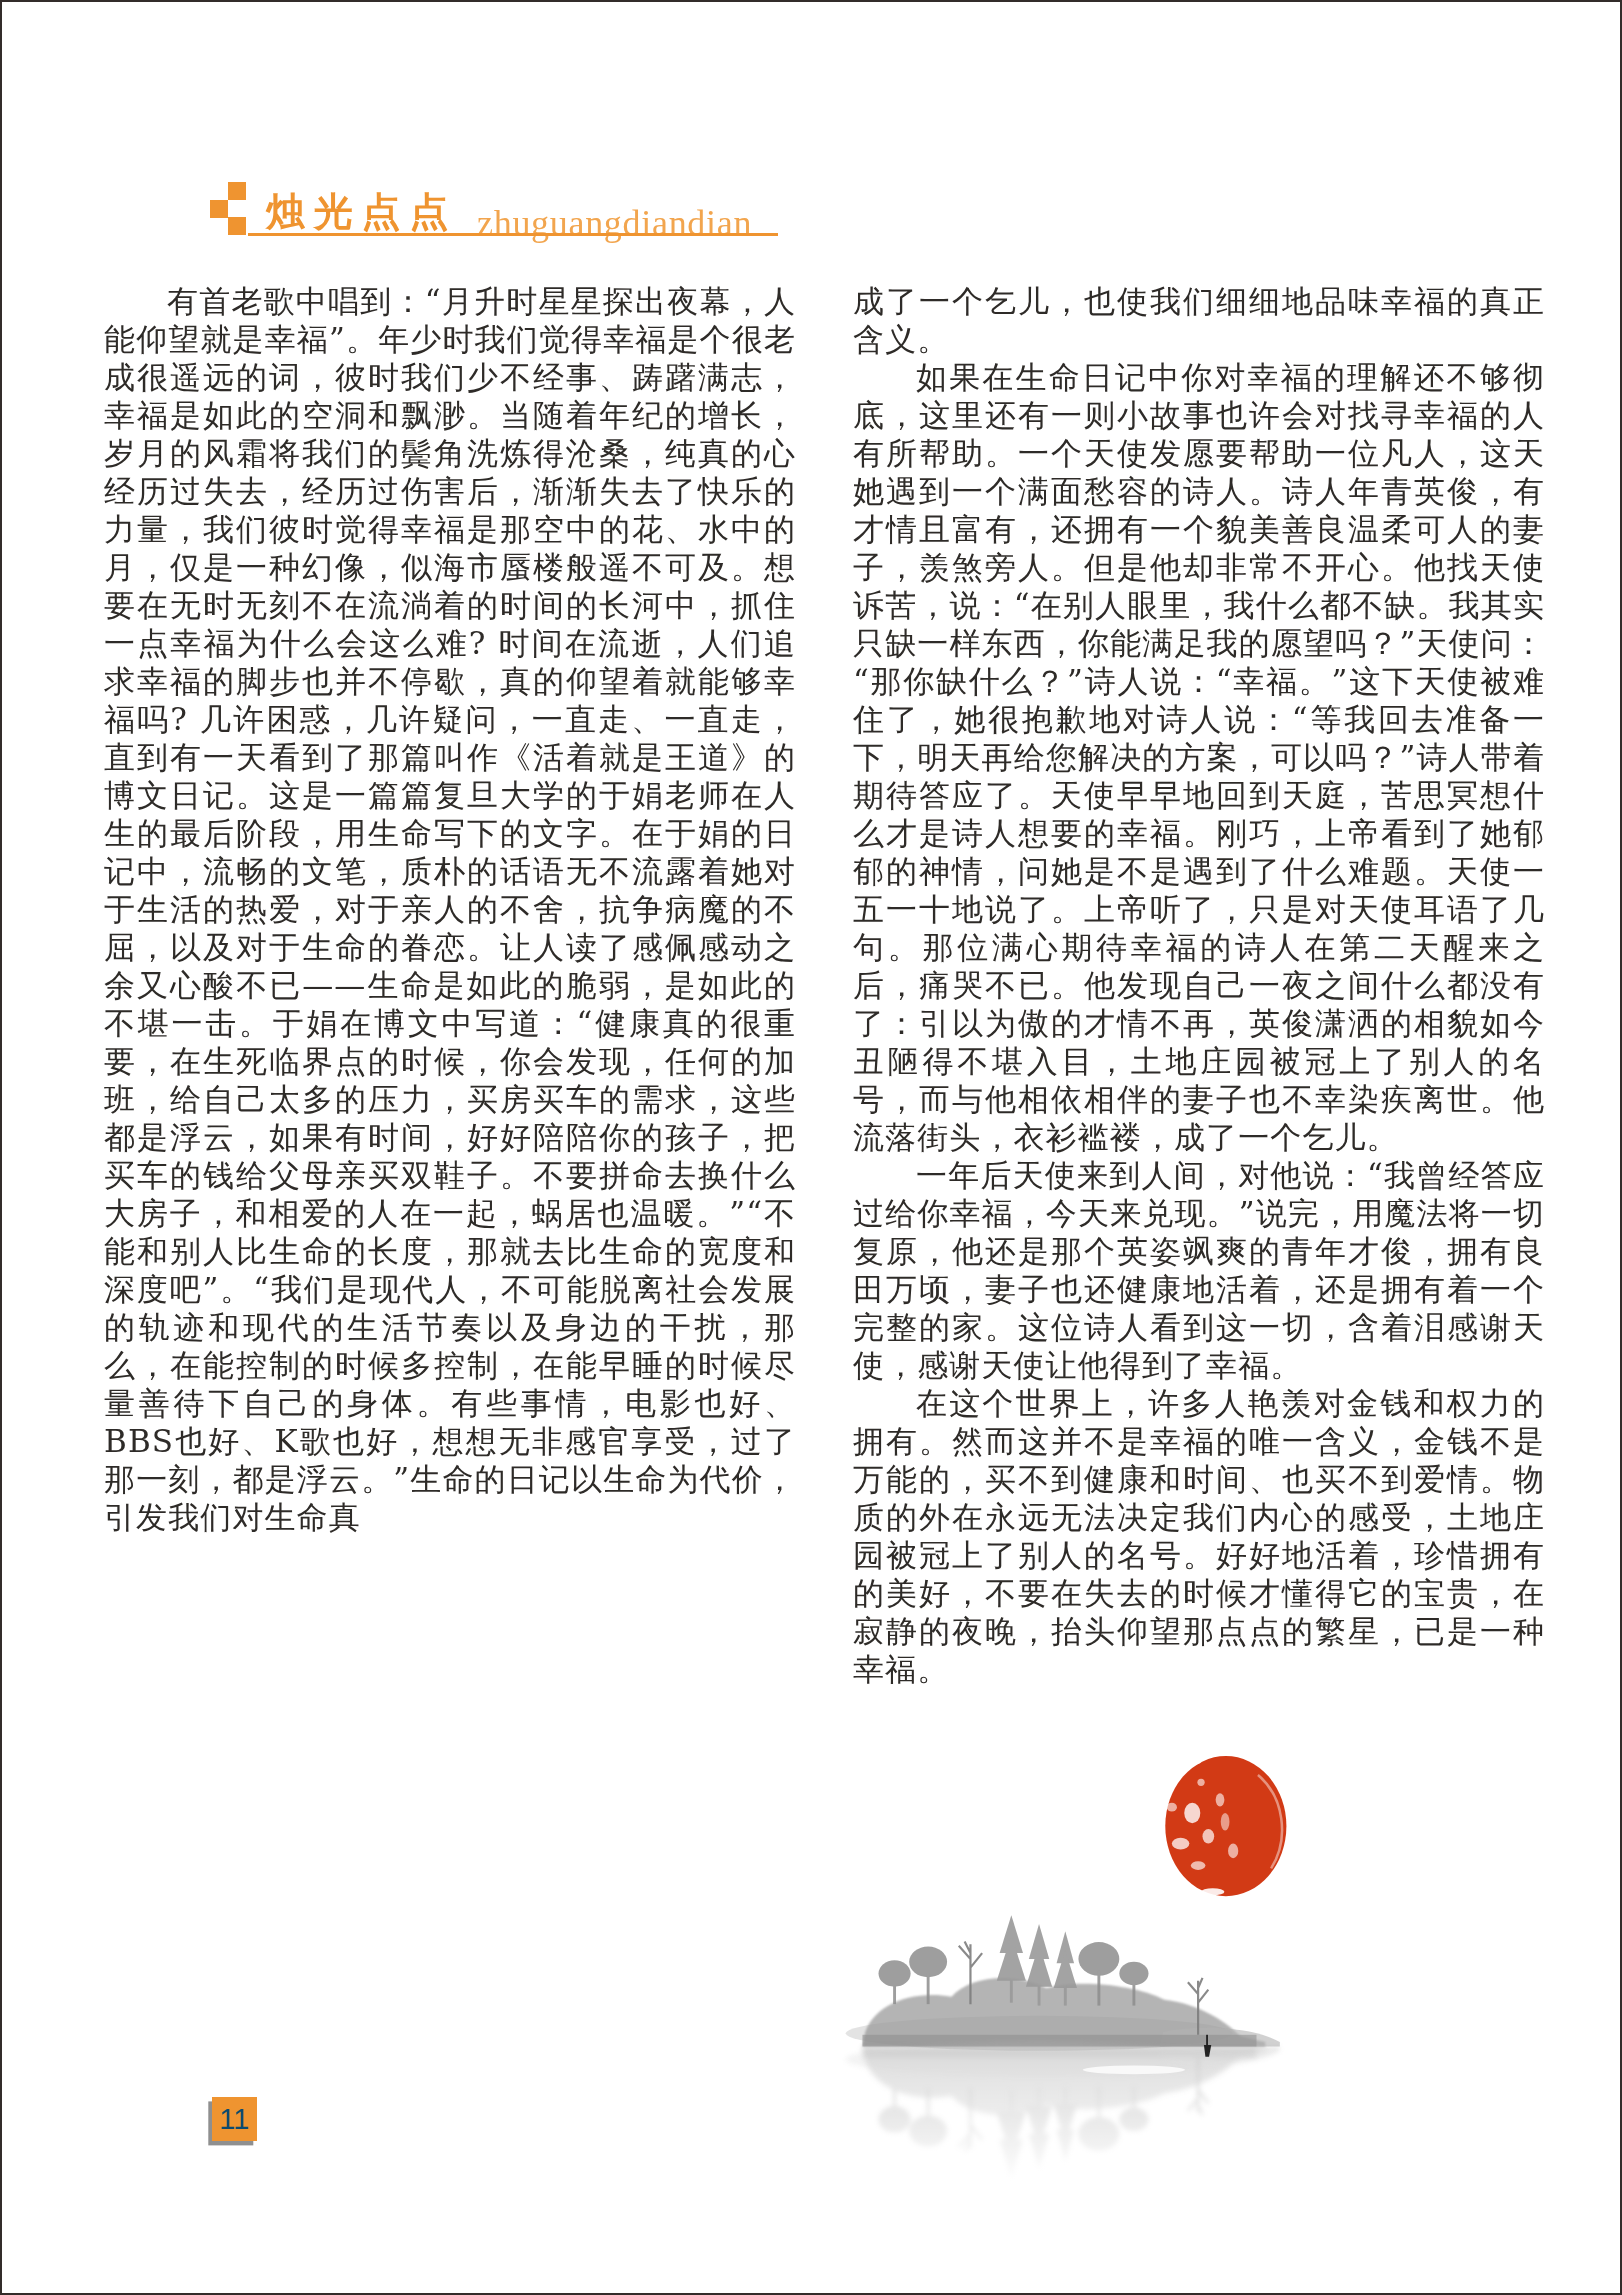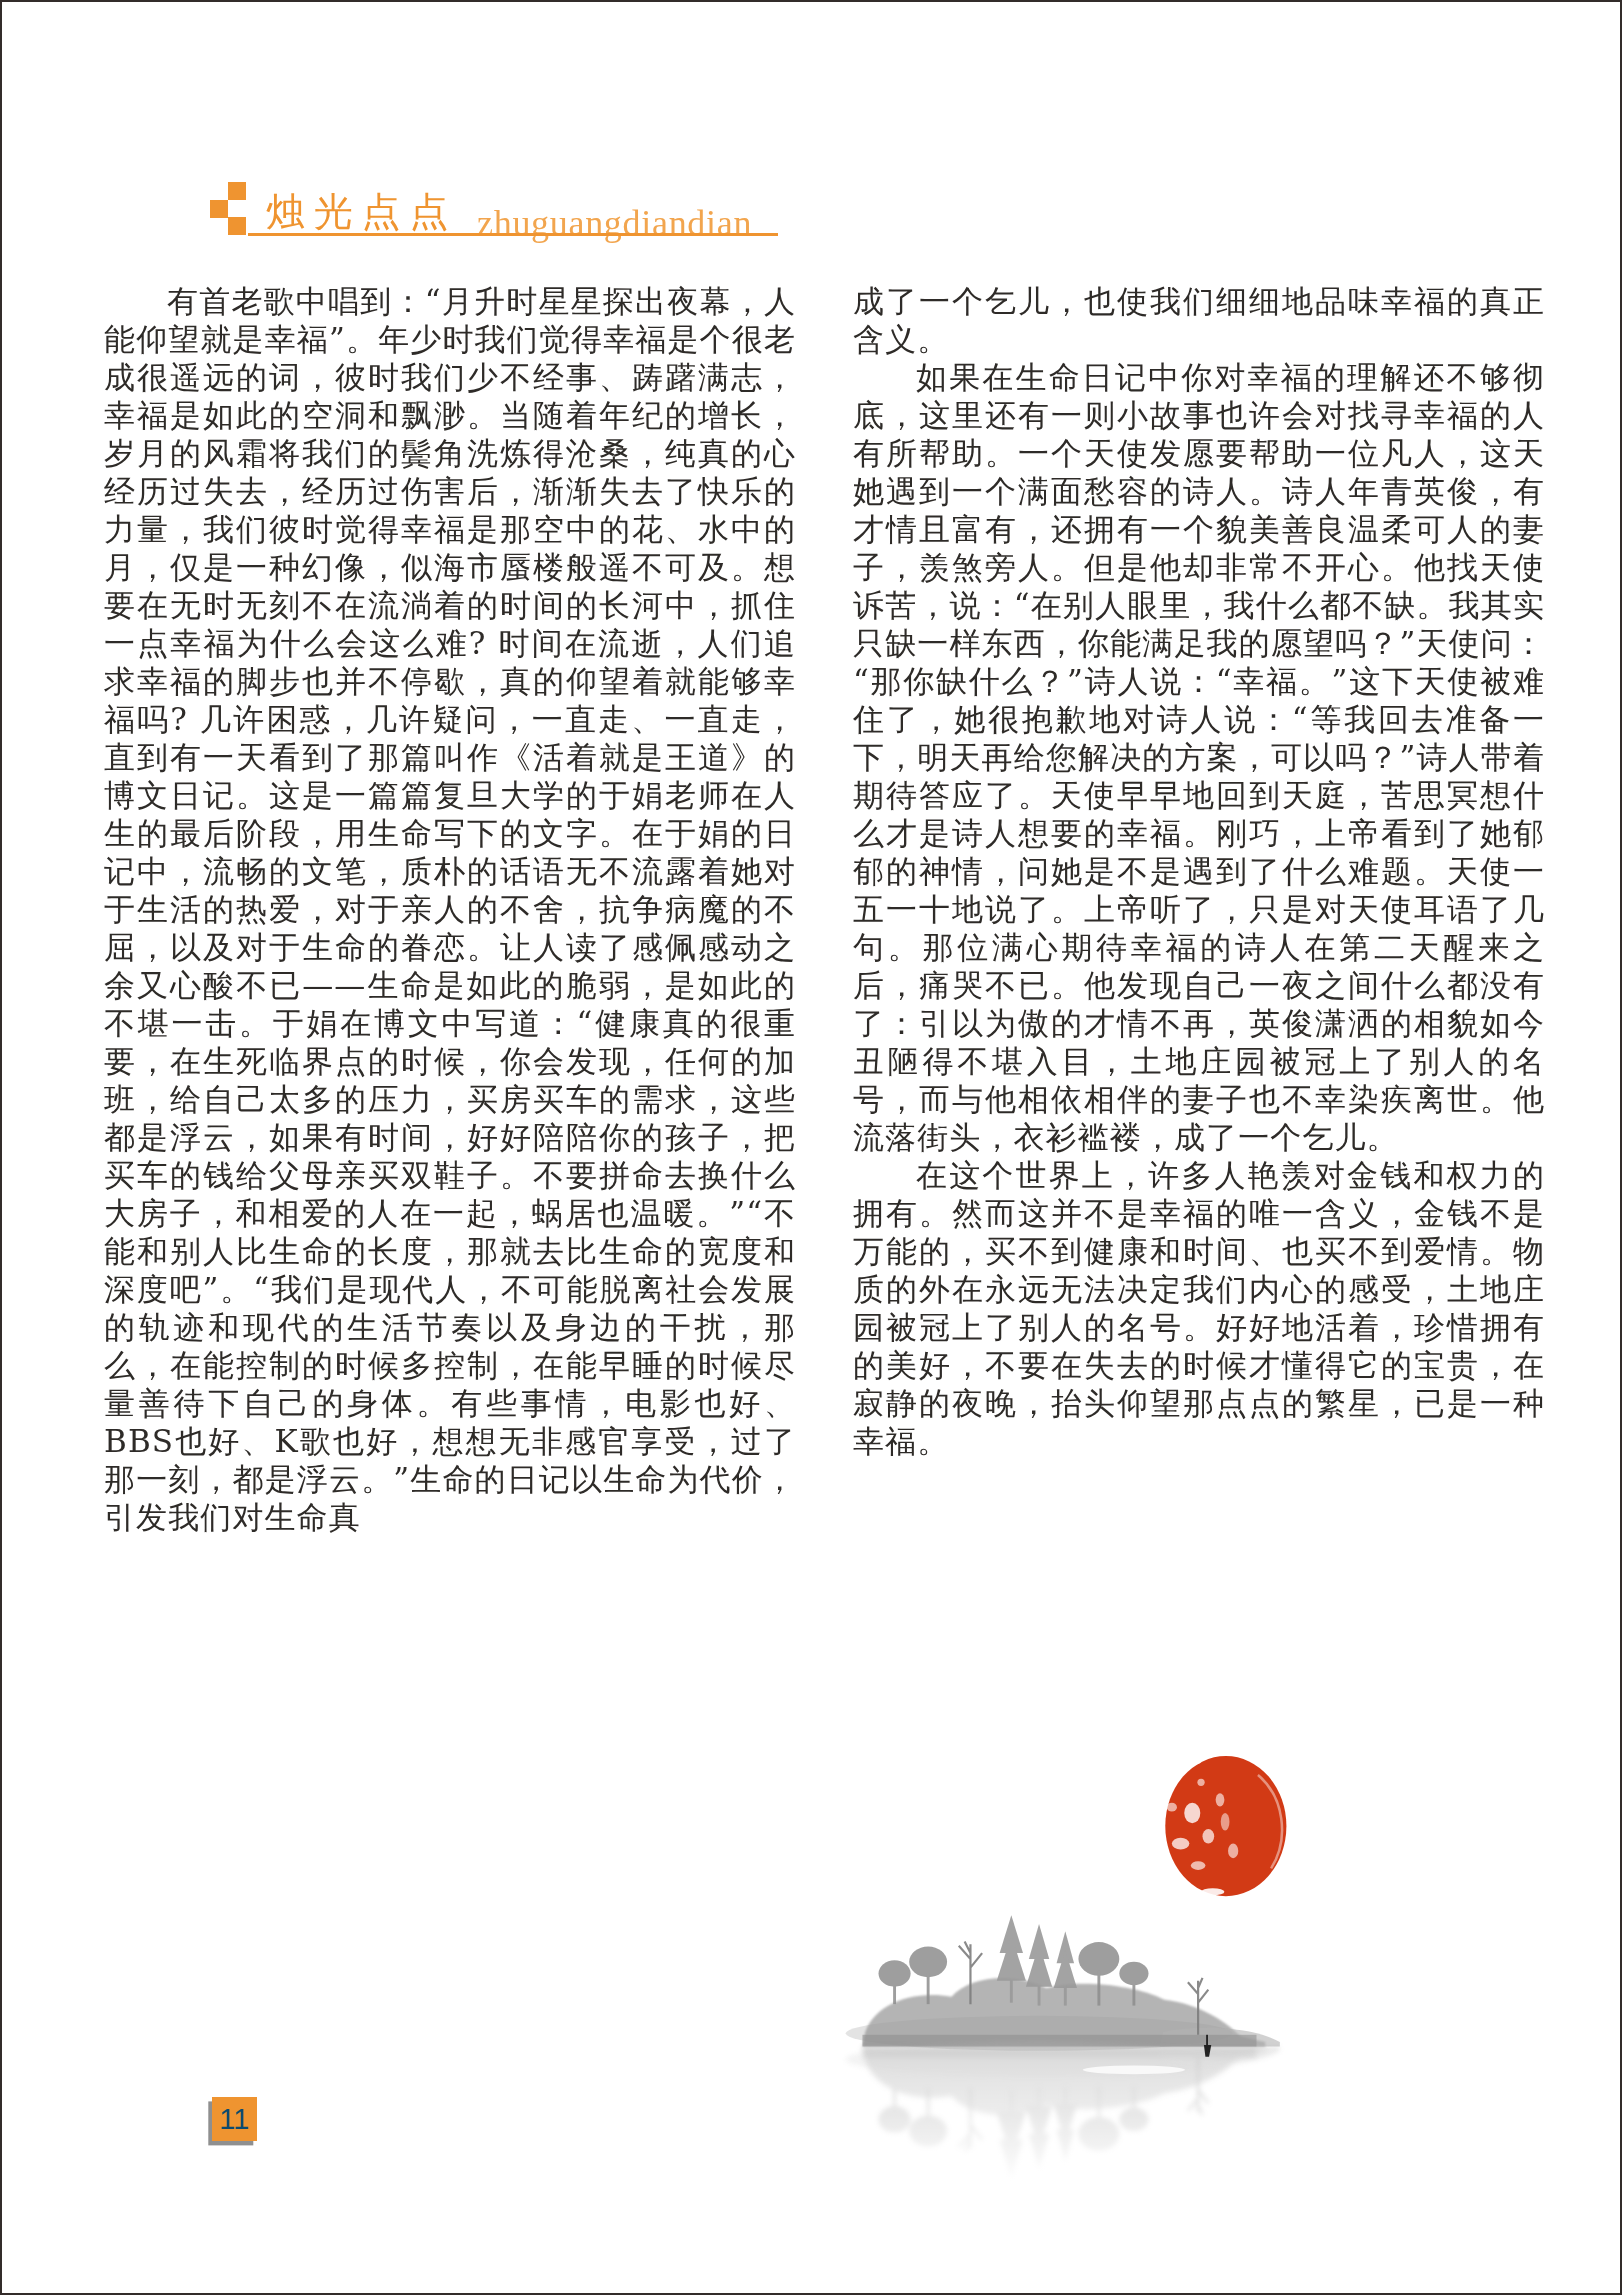--- a/index.html
+++ b/index.html
@@ -21,21 +21,21 @@
     font-family:"DejaVu Serif", serif;
   }
   
   .logo-sq{position:absolute;width:17.5px;height:17.5px;background:var(--accent);}
   .sq1{left:226px;top:180px;}
   .sq2{left:208px;top:198px;}
   .sq3{left:226px;top:215px;}
   .page-title{
     position:absolute;left:264px;top:190px;
     font-family:"Liberation Sans", sans-serif;
-    font-weight:normal;font-size:39px;line-height:1;
+    font-weight:bold;font-size:39px;line-height:1;
     letter-spacing:8.8px;color:var(--accent);
     white-space:nowrap;
   }
   .page-title-pinyin{
     position:absolute;left:475px;top:203px;
     font-family:Liberation Serif, serif;
     font-size:36px;line-height:1;letter-spacing:0.7px;
     color:var(--accent_light);white-space:nowrap;
   }
   .header-underline{
@@ -78,20 +78,21 @@
     <div class="header-underline"></div>
   </div>
 
   <div class="column column-left">
       <p class="para indent">有首老歌中唱到：“月升时星星探出夜幕，人能仰望就是幸福”。年少时我们觉得幸福是个很老成很遥远的词，彼时我们少不经事、踌躇满志，幸福是如此的空洞和飘渺。当随着年纪的增长，岁月的风霜将我们的鬓角洗炼得沧桑，纯真的心经历过失去，经历过伤害后，渐渐失去了快乐的力量，我们彼时觉得幸福是那空中的花、水中的月，仅是一种幻像，似海市蜃楼般遥不可及。想要在无时无刻不在流淌着的时间的长河中，抓住一点幸福为什么会这么难? 时间在流逝，人们追求幸福的脚步也并不停歇，真的仰望着就能够幸福吗? 几许困惑，几许疑问，一直走、一直走，直到有一天看到了那篇叫作《活着就是王道》的博文日记。这是一篇篇复旦大学的于娟老师在人生的最后阶段，用生命写下的文字。在于娟的日记中，流畅的文笔，质朴的话语无不流露着她对于生活的热爱，对于亲人的不舍，抗争病魔的不屈，以及对于生命的眷恋。让人读了感佩感动之余又心酸不已——生命是如此的脆弱，是如此的不堪一击。于娟在博文中写道：“健康真的很重要，在生死临界点的时候，你会发现，任何的加班，给自己太多的压力，买房买车的需求，这些都是浮云，如果有时间，好好陪陪你的孩子，把买车的钱给父母亲买双鞋子。不要拼命去换什么大房子，和相爱的人在一起，蜗居也温暖。”“不能和别人比生命的长度，那就去比生命的宽度和深度吧”。“我们是现代人，不可能脱离社会发展的轨迹和现代的生活节奏以及身边的干扰，那么，在能控制的时候多控制，在能早睡的时候尽量善待下自己的身体。有些事情，电影也好、BBS也好、K歌也好，想想无非感官享受，过了那一刻，都是浮云。”生命的日记以生命为代价，引发我们对生命真</p>
     </div>
 
   <div class="column column-right">
       <p class="para">成了一个乞儿，也使我们细细地品味幸福的真正含义。</p>
       <p class="para indent">如果在生命日记中你对幸福的理解还不够彻底，这里还有一则小故事也许会对找寻幸福的人有所帮助。一个天使发愿要帮助一位凡人，这天她遇到一个满面愁容的诗人。诗人年青英俊，有才情且富有，还拥有一个貌美善良温柔可人的妻子，羡煞旁人。但是他却非常不开心。他找天使诉苦，说：“在别人眼里，我什么都不缺。我其实只缺一样东西，你能满足我的愿望吗？”天使问：“那你缺什么？”诗人说：“幸福。”这下天使被难住了，她很抱歉地对诗人说：“等我回去准备一下，明天再给您解决的方案，可以吗？”诗人带着期待答应了。天使早早地回到天庭，苦思冥想什么才是诗人想要的幸福。刚巧，上帝看到了她郁郁的神情，问她是不是遇到了什么难题。天使一五一十地说了。上帝听了，只是对天使耳语了几句。那位满心期待幸福的诗人在第二天醒来之后，痛哭不已。他发现自己一夜之间什么都没有了：引以为傲的才情不再，英俊潇洒的相貌如今丑陋得不堪入目，土地庄园被冠上了别人的名号，而与他相依相伴的妻子也不幸染疾离世。他流落街头，衣衫褴褛，成了一个乞儿。</p>
+      <p class="para indent">一年后天使来到人间，对他说：“我曾经答应过给你幸福，今天来兑现。”说完，用魔法将一切复原，他还是那个英姿飒爽的青年才俊，拥有良田万顷，妻子也还健康地活着，还是拥有着一个完整的家。这位诗人看到这一切，含着泪感谢天使，感谢天使让他得到了幸福。</p>
       <p class="para indent">在这个世界上，许多人艳羡对金钱和权力的拥有。然而这并不是幸福的唯一含义，金钱不是万能的，买不到健康和时间、也买不到爱情。物质的外在永远无法决定我们内心的感受，土地庄园被冠上了别人的名号。好好地活着，珍惜拥有的美好，不要在失去的时候才懂得它的宝贵，在寂静的夜晚，抬头仰望那点点的繁星，已是一种幸福。</p>
     </div>
 
   <div class="page-number">11</div>
 
   <svg class="illustration" viewBox="0 0 880 640">
     <defs>
       <filter id="blur1" x="-20%" y="-20%" width="140%" height="140%">
         <feGaussianBlur stdDeviation="3.5"></feGaussianBlur>
       </filter>

